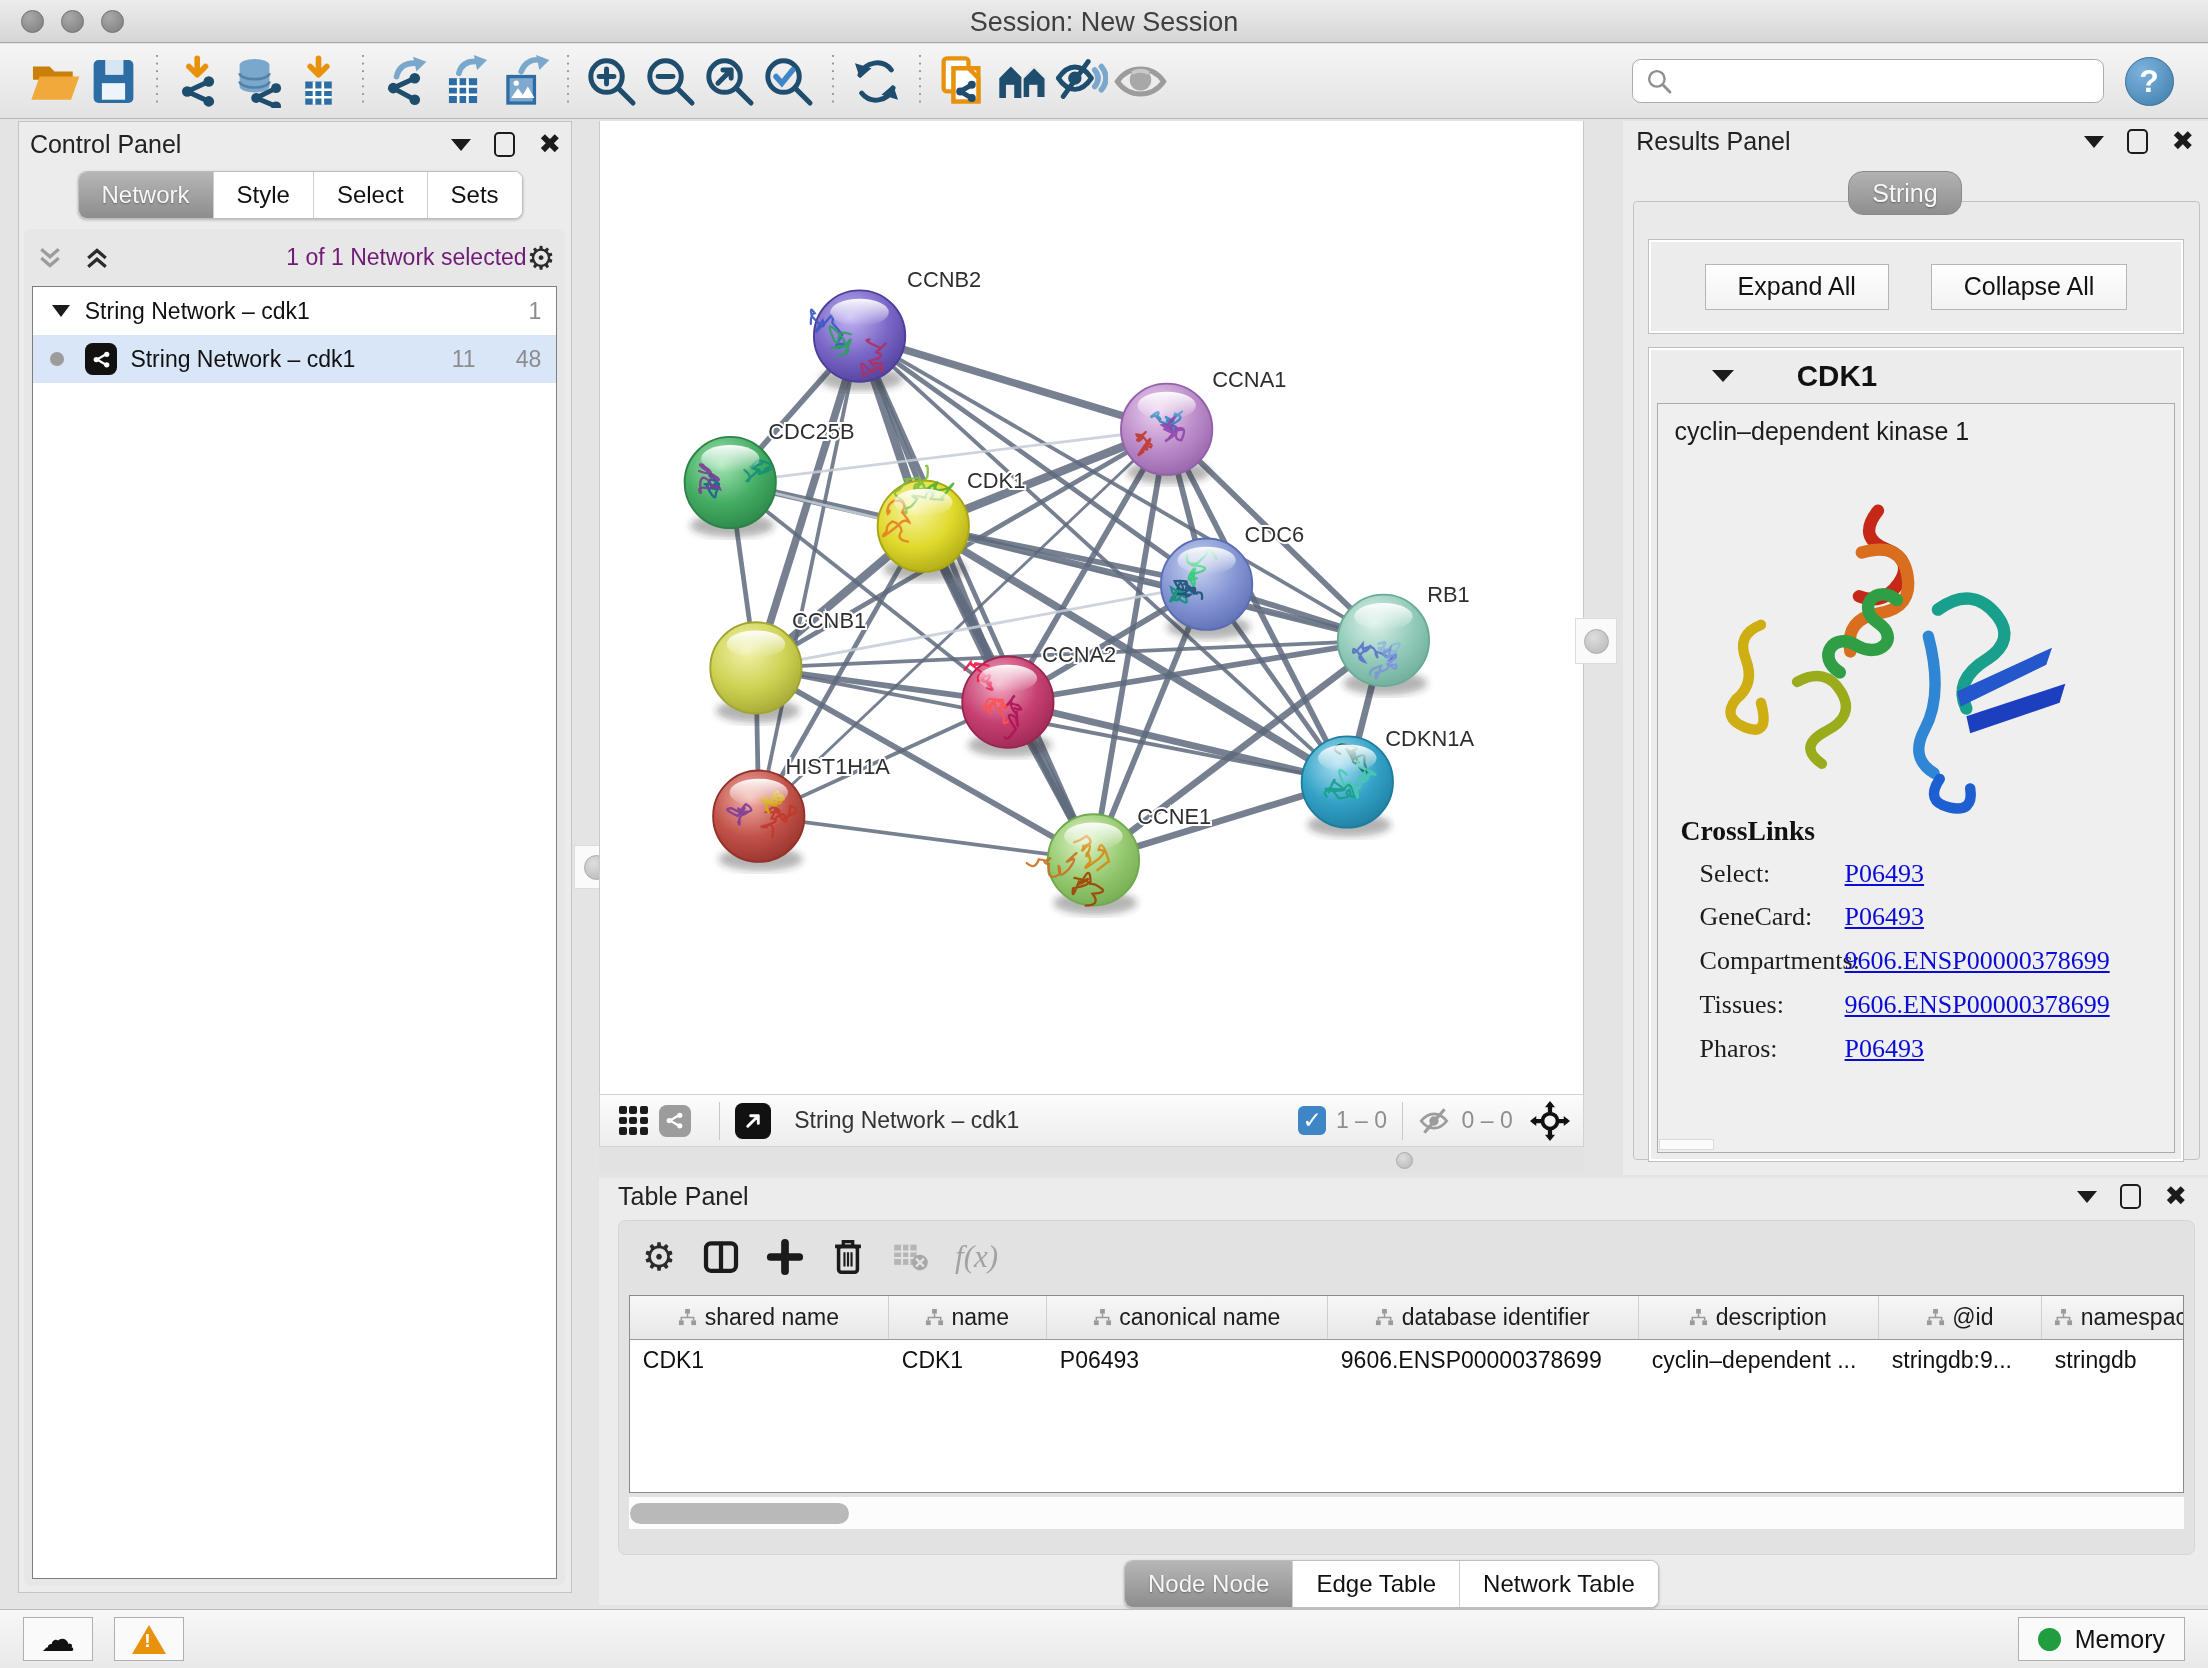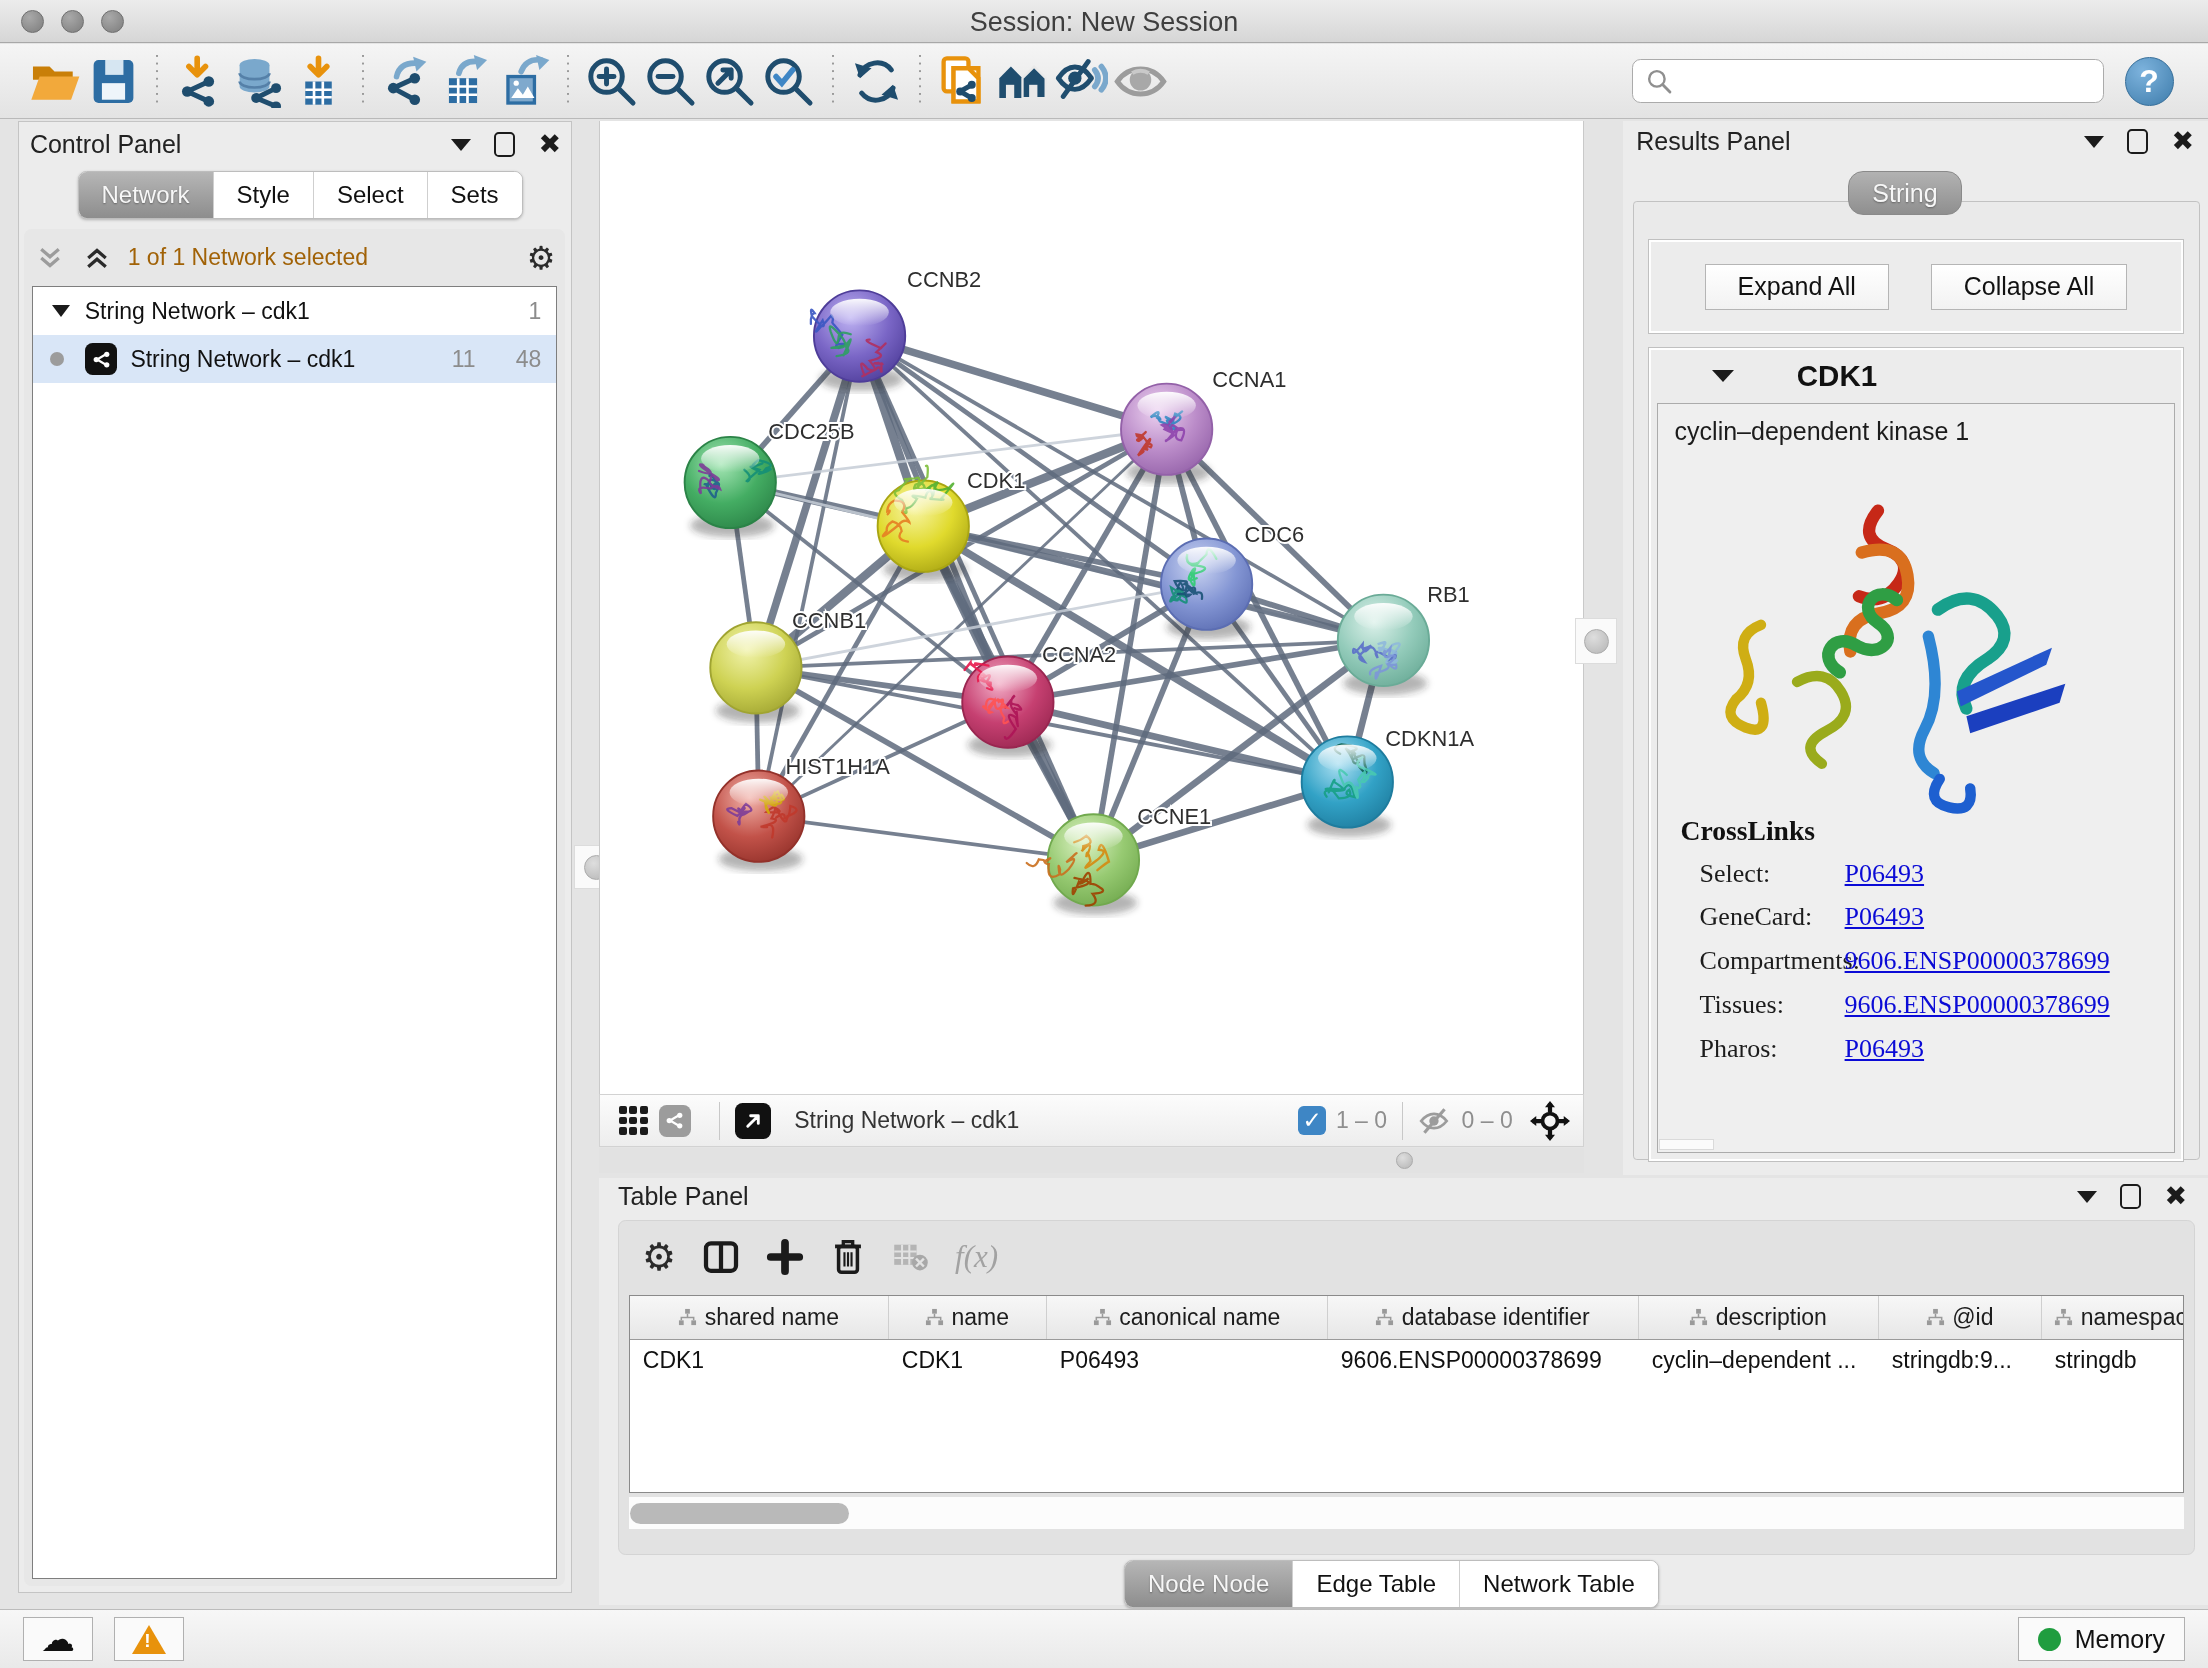--- a/index.html
+++ b/index.html
@@ -51,21 +51,21 @@
   .seg .tab.sel{background:linear-gradient(#b6b6b6,#8d8d8d);color:#f7f7f7;text-shadow:0 1px 1.9px rgba(0,0,0,.35);}
 
   
   #control-panel{position:absolute;left:9.5px;top:121px;width:554px;height:1472px;background:#ececec;
     border:1px solid #c4c4c4;margin-left:8px;}
   #cp-header{position:absolute;left:11.4px;right:9.5px;top:5.7px;height:34px;display:flex;align-items:center;}
   #cp-tabs{position:absolute;left:59px;top:49px;}
   #cp-body{position:absolute;left:5.7px;right:5.7px;top:107px;bottom:5.7px;background:#e7e7e7;border-radius:7.6px;}
   #cp-selrow{position:absolute;left:9.5px;right:9.5px;top:7.6px;height:42px;display:flex;align-items:center;}
   .chev{margin-right:15px;}
-  #cp-seltext{flex:1;text-align:left;font-size:23px;color:#a16207;}
+  #cp-seltext{flex:1;text-align:right;font-size:23px;color:#701a75;}
   .gear{font-size:32px;color:#2b2b2b;line-height:1;}
   #cp-tree{position:absolute;left:7.6px;right:7.6px;top:57px;bottom:7.6px;background:#fff;border:1.9px solid #7e7e7e;}
   .tree-row{height:48px;display:flex;align-items:center;font-size:23px;color:#111;}
   .tree-row .num{color:#8c8c8c;}
   #tree-root .tri{width:0;height:0;border-left:9.5px solid transparent;border-right:9.5px solid transparent;
     border-top:12.4px solid #1b1b1b;margin:0 15px 0 19px;}
   #tree-child{background:var(--selection);}
   .dot{width:14.3px;height:14.3px;border-radius:50%;background:#9c9c9c;margin:0 21px 0 17px;}
   .share-badge{width:32px;height:32px;border-radius:7.6px;background:#111;display:flex;align-items:center;
     justify-content:center;margin-right:13.3px;}

